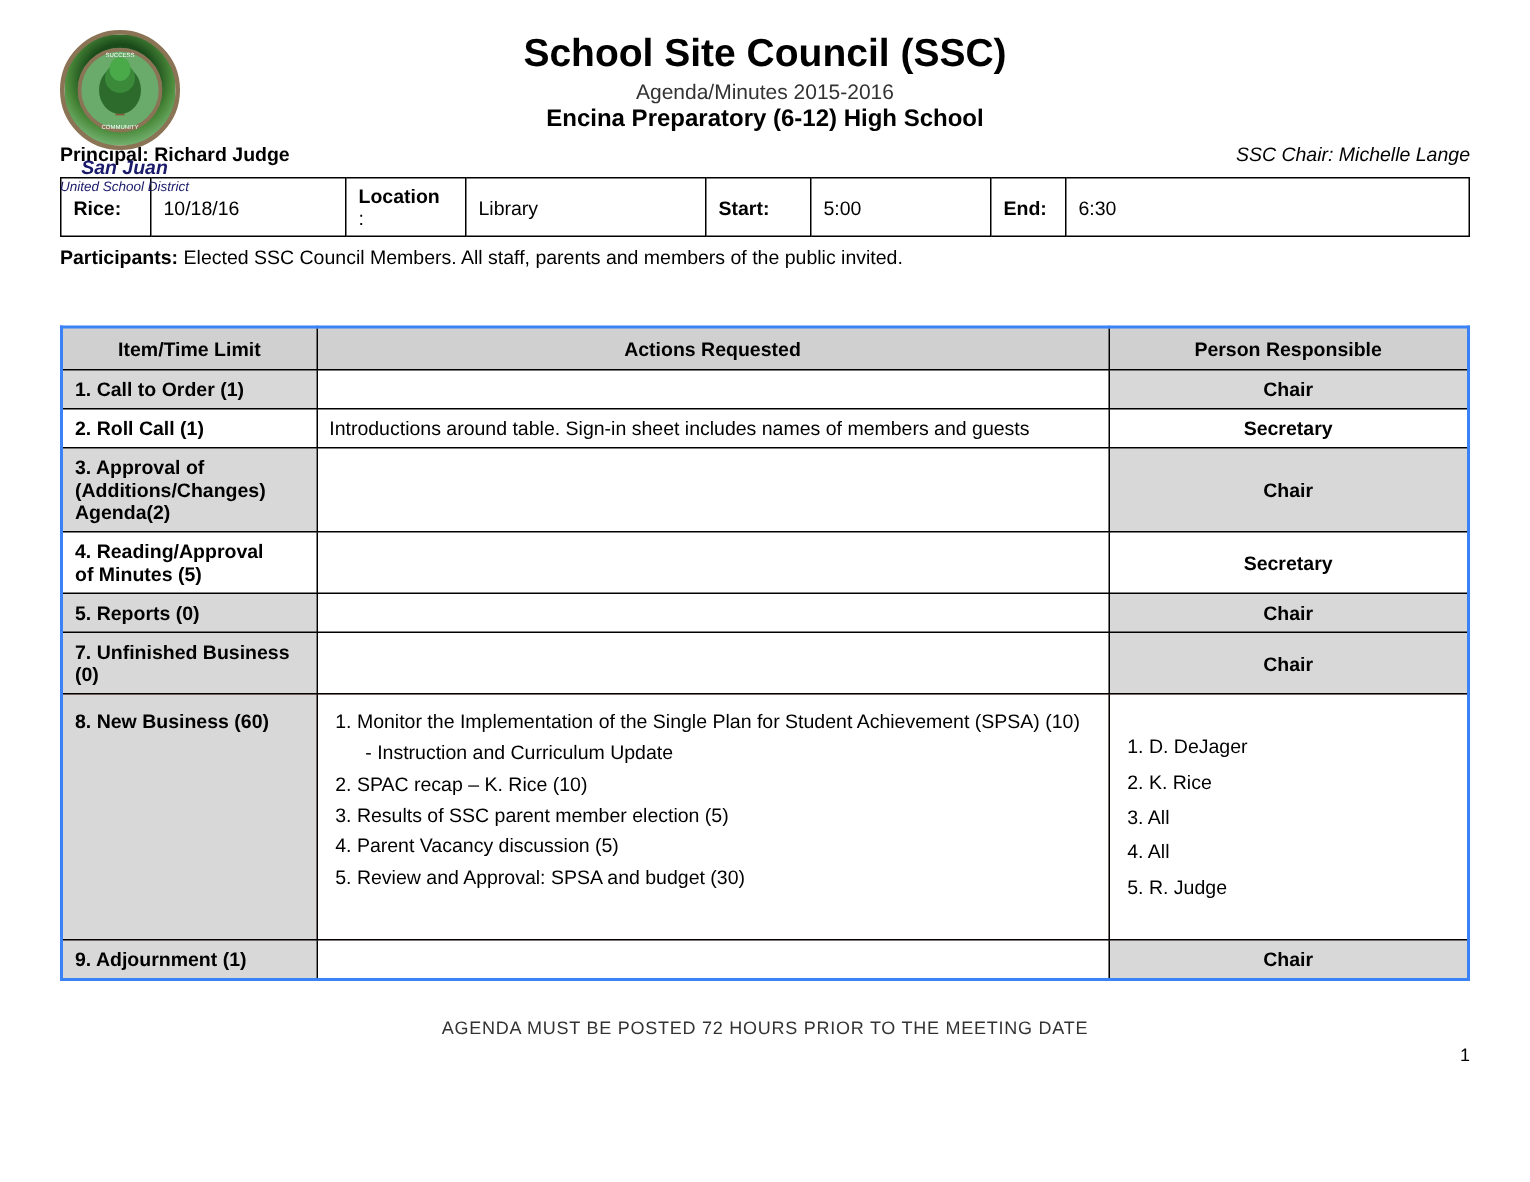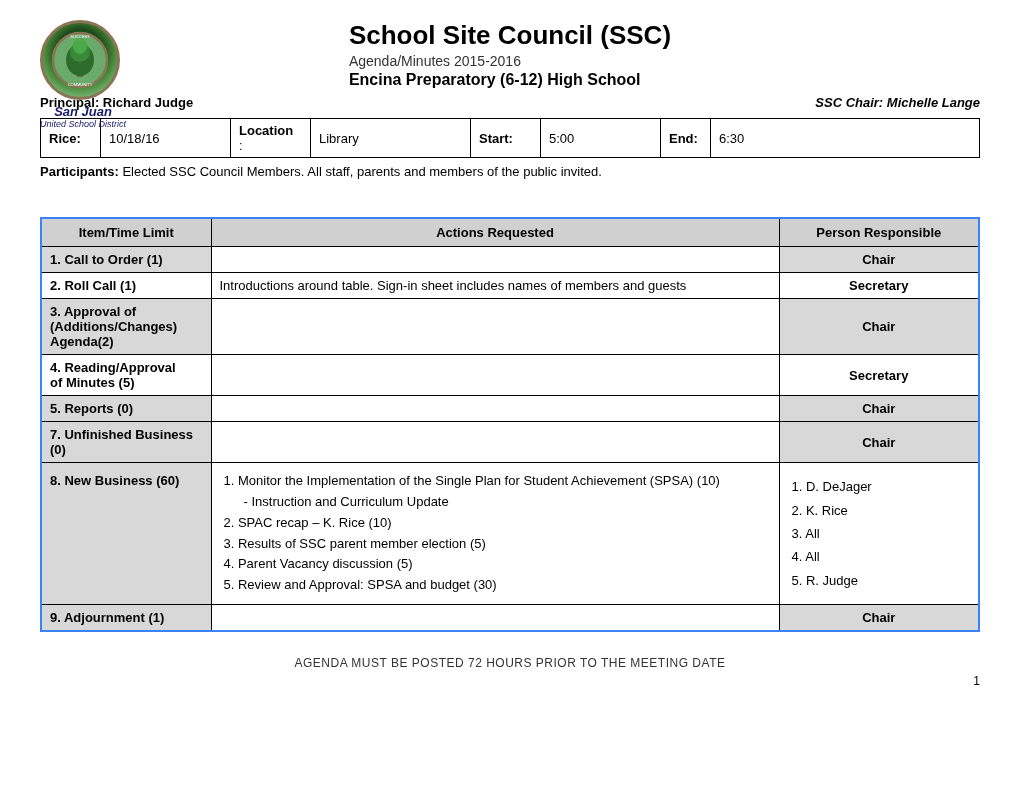--- a/index.html
+++ b/index.html
@@ -46,20 +46,21 @@
       color: #1a1a6b;
       font-style: italic;
     }
     .logo-usd {
       font-size: 9px;
       color: #1a1a6b;
       font-style: italic;
     }
 
     .title-center {
+      text-align: center;
     }
     .title-main {
       font-size: 26px;
       font-weight: bold;
       color: #000;
       line-height: 1.2;
     }
     .title-sub {
       font-size: 14px;
       color: #333;
@@ -78,21 +79,21 @@
       width: 100%;
       margin-top: 4px;
       margin-bottom: 8px;
     }
     .principal-label {
       font-weight: bold;
       font-size: 13px;
     }
     .ssc-chair-label {
       font-style: italic;
-      font-weight: bold;
+      font-weight: normal;
       font-size: 13px;
     }
 
     
     .info-table {
       width: 100%;
       border-collapse: collapse;
       border: 1.5px solid #000;
       margin-bottom: 6px;
     }
@@ -128,21 +129,21 @@
       padding: 6px 8px;
       font-weight: bold;
       font-size: 13px;
     }
     .agenda-table td {
       border: 1.5px solid #000;
       padding: 5px 8px;
       vertical-align: middle;
     }
     .col-item { width: 170px; }
-    .col-person { width: 200px; }
+    .col-person { width: 240px; }
 
     .footer-note {
       text-align: center;
       font-size: 12px;
       letter-spacing: 0.5px;
       margin-top: 24px;
       color: #333;
     }
     .page-num {
       text-align: right;
@@ -271,21 +272,21 @@
       <tr style="background: #ef4444;">
         <td style="background: rgb(216, 216, 216); font-weight: bold; vertical-align: top; padding-top: 10px;">8. New Business (60)</td>
         <td style="background: rgb(255, 255, 255); vertical-align: top; padding: 8px 12px; line-height: 1.6; font-size: 13px;">
           <div>1.  Monitor the Implementation of the Single Plan for Student Achievement (SPSA) (10)</div>
           <div style="margin-left: 20px;">     - Instruction and Curriculum Update</div>
           <div>2.  SPAC recap – K. Rice (10)</div>
           <div>3.  Results of SSC parent member election (5)</div>
           <div>4.  Parent Vacancy discussion (5)</div>
           <div>5.  Review and Approval: SPSA and budget (30)</div>
         </td>
-        <td style="background: rgb(255, 255, 255); vertical-align: top; padding: 12px 12px; line-height: 1.8; font-size: 13px;">
+        <td style="background: rgb(255, 255, 255); vertical-align: top; padding: 23px 12px; line-height: 1.8; font-size: 13px;">
           <div>1.   D. DeJager</div>
           <div>2.   K. Rice</div>
           <div>3.   All</div>
           <div>4.   All</div>
           <div>5.   R. Judge</div>
         </td>
       </tr>
       <tr>
         <td style="background: rgb(216, 216, 216); font-weight: bold; font-size: 13px;">9.  Adjournment (1)</td>
         <td style="background: rgb(255, 255, 255);"></td>

